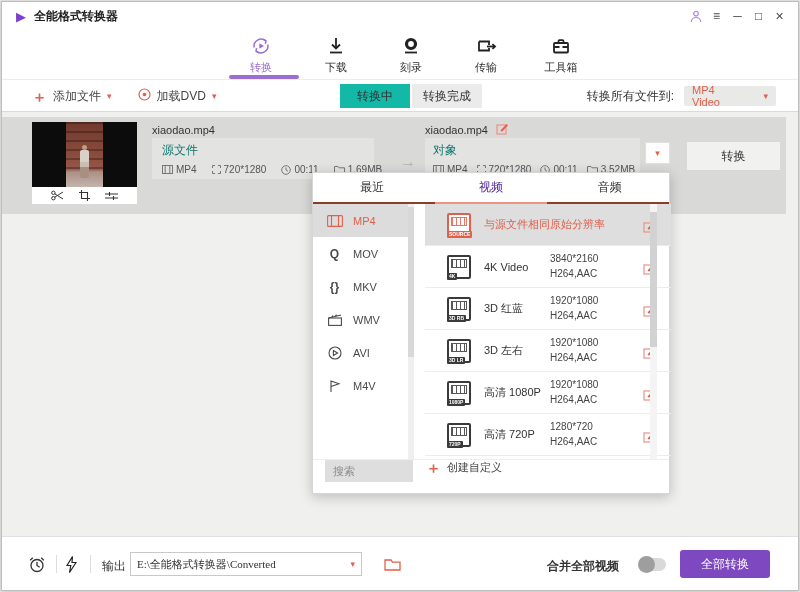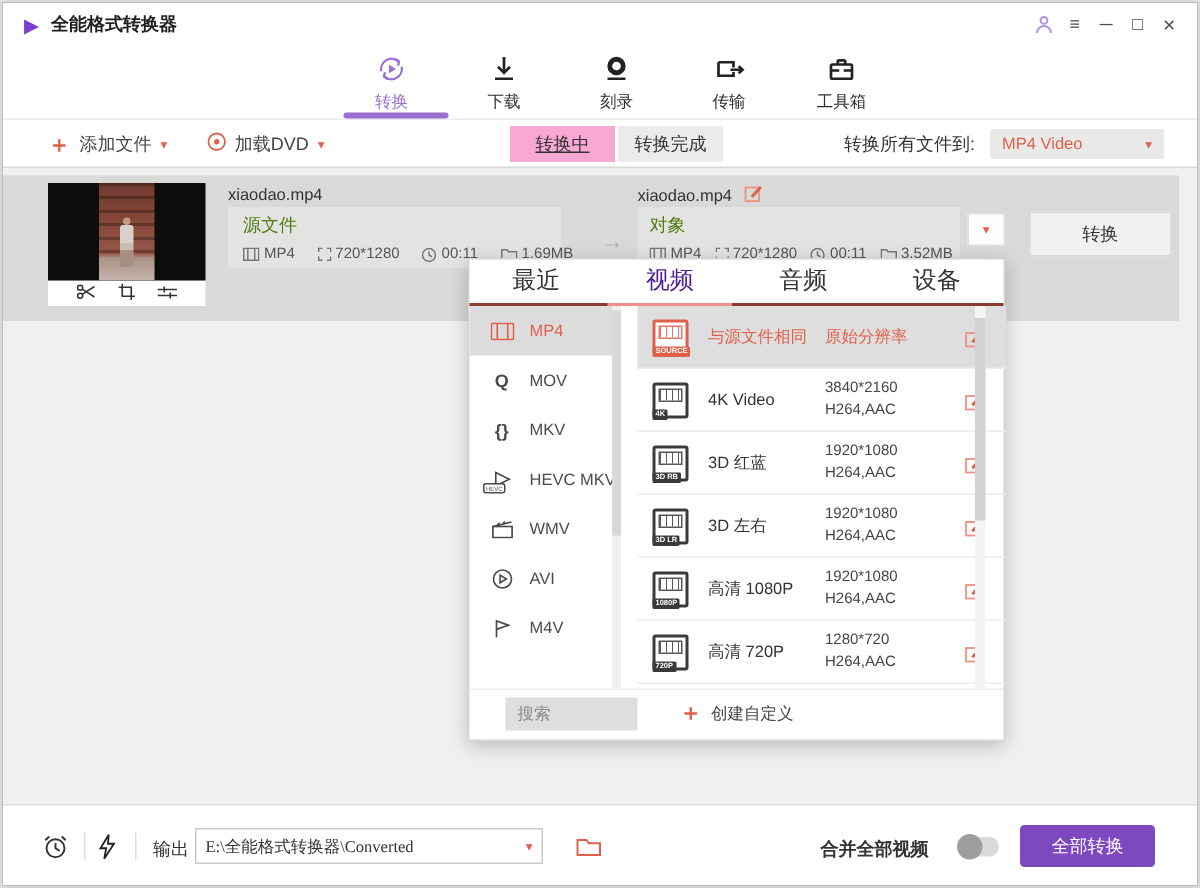--- a/index.html
+++ b/index.html
@@ -23,84 +23,84 @@
   .nav-underline { position:absolute; left:227px; bottom:0; width:70px; height:4px; background:#9b6fd0; border-radius:2px; }
 
   
   .toolbar { height:32px; position:relative; background:#fff; border-bottom:1px solid #dadada; font-size:12px; color:#444; }
   .tb-left { position:absolute; left:30px; top:0; height:32px; display:flex; align-items:center; gap:26px; }
   .tb-btn { display:flex; align-items:center; gap:6px; }
   .plus { color:#e0604c; font-size:15px; line-height:1; font-weight:bold; }
   .caret { color:#e0604c; font-size:9px; line-height:1; }
   .status-tabs { position:absolute; left:338px; top:4px; display:flex; gap:2px; }
   .status-tab { width:70px; height:24px; line-height:24px; text-align:center; background:#ebebeb; color:#333; }
-  .status-tab.active { background:#f9a8d4;text-decoration:underline; }
+  .status-tab.active { background:#14b8a6; }
   .convert-to { position:absolute; right:22px; top:0; height:32px; display:flex; align-items:center; gap:10px; color:#333; }
-  .convert-select { width:116px; height:20px; background:#e9e9e8; border-radius:2px; color:#e0604c; font-size:11px; display:flex; align-items:center; justify-content:space-between; padding:0 8px;gap:38px; }
+  .convert-select { width:92px; height:20px; background:#e9e9e8; border-radius:2px; color:#e0604c; font-size:11px; display:flex; align-items:center; justify-content:space-between; padding:0 8px;gap:38px; }
 
   
   .main { position:relative; height:426px; background:#f0f0ef; }
   .file-row { position:absolute; left:0; right:12px; top:5px; height:97px; background:#d9d9d8; }
 
   .thumb { position:absolute; left:30px; top:5px; width:105px; }
   .thumb-video { height:65px; background:#0c0c0c; position:relative; overflow:hidden; }
   .thumb-photo { position:absolute; left:34px; top:0; width:37px; height:65px;
      background:linear-gradient(180deg,#6f3a2e 0px,#8a4a3a 30px,#96564a 47px,#ab9186 50px,#c3b4ad 65px); }
   .thumb-photo::before { content:""; position:absolute; left:0; top:0; width:100%; height:48px;
      background:repeating-linear-gradient(180deg, rgba(0,0,0,.28) 0 2px, transparent 2px 9px); }
   .ph-person { position:absolute; left:13px; bottom:9px; width:11px; height:33px; }
   .ph-person::before { content:""; position:absolute; top:0; left:3px; width:5px; height:5px; border-radius:50%; background:#c59c83; }
   .ph-person::after { content:""; position:absolute; top:5px; left:1px; width:9px; height:28px;
      background:linear-gradient(180deg,#d9d0c9 0 12px,#cabdb2 12px 17px,#a98f80 17px 28px); border-radius:2px; }
   .thumb-tools { height:17px; background:#ffffff; display:flex; align-items:center; justify-content:center; gap:15px; }
 
   .fname { position:absolute; font-size:11px; color:#333; }
   .panel { position:absolute; top:21px; height:41px; background:#e3e3e2; padding:4px 10px; }
-  .panel-title { font-size:12px; color:#4d7c0f; }
+  .panel-title { font-size:12px; color:#0f766e; }
   .panel-info { display:flex; align-items:center; margin-top:5px; font-size:10px; color:#555; }
   .info-item { display:flex; align-items:center; gap:3px; white-space:nowrap; }
   .row-arrow { position:absolute; left:398px; top:36px; color:#b2b2b1; font-size:16px; font-weight:bold; }
   .tgt-name { position:absolute; left:423px; top:6px; display:flex; align-items:center; gap:8px; font-size:11px; color:#333; }
   .tgt-dd { position:absolute; left:643px; top:25px; width:25px; height:22px; background:#fdfdfd; border:1px solid #e0e0e0; display:flex; align-items:center; justify-content:center; }
   .convert-btn { position:absolute; left:684px; top:24px; width:95px; height:30px; background:#f1f1f0; border:1px solid #d8d8d8; font-size:12px; color:#333; display:flex; align-items:center; justify-content:center; }
 
   
   .popup { position:absolute; left:310px; top:60px; width:358px; height:322px; background:#fff; border:1px solid #d6d6d6; box-shadow:0 3px 12px rgba(0,0,0,.22); z-index:5; }
   .popup-tabs { height:31px; display:flex; border-bottom:2px solid #8c3c2c; }
-  .popup-tab { flex:1; position:relative; display:flex; align-items:center; justify-content:center; font-size:16px; color:#333;text-align:right; }
+  .popup-tab { flex:1; position:relative; display:flex; align-items:center; justify-content:center; font-size:12px; color:#333;text-align:right; }
   .popup-tab.active { color:#4c1d95; }
   .popup-tab.active::after { content:""; position:absolute; bottom:-2px; left:3px; right:3px; height:2px; background:#ef9184; }
   .popup-body { position:relative; height:255px; }
   .fmt-list { position:absolute; left:0; top:0; width:101px; height:100%; overflow:hidden; }
   .fmt-item { height:33px; display:flex; align-items:center; padding-left:12px; gap:9px; font-size:11px; color:#4a4a4a; }
   .fmt-item.selected { background:#dcdcdc; color:#e0604c; }
   .fmt-ic { width:19px; display:flex; justify-content:center; position:relative; }
   .fmt-letter { font-weight:bold; font-size:12px; }
   .hevc-tag { position:absolute; left:-3px; bottom:-4px; font-size:4px; line-height:5px; border:1px solid currentColor; border-radius:2px; padding:0 1px; background:#fff; }
   .fmt-scroll { position:absolute; left:95px; top:0; width:6px; height:100%; background:#efefef; }
   .fmt-scroll .thumb { position:absolute; left:0; top:3px; width:6px; height:150px; background:#d8d8d8; }
 
   .preset-list { position:absolute; left:112px; top:0; width:246px; height:100%; }
-  .preset-row { height:42px; position:relative; display:flex; align-items:center; padding-left:10px; border-bottom:1px solid #ececec; }
+  .preset-row { height:42px; position:relative; display:flex; align-items:center; padding-left:22px; border-bottom:1px solid #ececec; }
   .preset-row.selected { background:#dedede; }
   .p-icon { width:24px; height:24px; border:2px solid #3a3a3a; border-radius:2px; position:relative; color:#3a3a3a; flex:none; background:#fff; }
   .p-icon .film-lines { position:absolute; left:2px; top:2px; right:2px; height:9px; border:1px solid currentColor;
      background:repeating-linear-gradient(90deg, currentColor 0 1px, transparent 1px 4px); opacity:.85; }
   .p-badge { position:absolute; left:-2px; bottom:-3px; background-color:currentColor; border-radius:1px; padding:0 2px; }
   .p-badge span { color:#fff; font-size:5px; line-height:7px; font-weight:bold; display:block; }
   .preset-row.selected .p-icon { color:#e0604c; border-color:#e0604c; }
   .p-name { font-size:11px; color:#333; margin-left:13px; width:75px; }
   .p-detail { position:absolute; left:125px; font-size:11px; color:#e0604c; }
   .preset-row.selected .p-name { color:#e0604c; }
   .p-meta { position:absolute; left:125px; font-size:10px; color:#444; line-height:1.45; }
   .p-edit { position:absolute; right:16px; top:15px; }
   .preset-scroll { position:absolute; right:12px; top:0; width:7px; height:100%; background:#f4f4f4; }
   .preset-scroll .thumb { position:absolute; left:0; top:8px; width:7px; height:135px; background:#d2d2d2; }
 
-  .popup-footer { height:32px; border-top:1px solid #eeeeee; display:flex; align-items:center; padding:0 24px; gap:28px; }
+  .popup-footer { height:32px; border-top:1px solid #eeeeee; display:flex; align-items:flex-start; padding:0 12px; gap:13px; }
   .search-input { width:88px; height:22px; background:#dedede; border:none; outline:none; font-size:11px; color:#444; padding:0 8px; font-family:inherit; }
   .search-input::placeholder { color:#8a8a8a; }
   .create-custom { display:flex; align-items:center; gap:6px; font-size:11px; color:#444; }
 
   
   .bottombar { position:absolute; left:0; right:0; bottom:0; height:54px; background:#fff; border-top:1px solid #e0e0e0; }
   .bb-abs { position:absolute; display:flex; align-items:center; }
   .bb-divider { position:absolute; width:1px; height:18px; top:18px; background:#ddd; }
   .bb-label { font-size:12px; color:#333; }
   .path-box { position:absolute; left:128px; top:15px; width:232px; height:24px; border:1px solid #c9c9c9; background:#fff; display:flex; align-items:center; }
@@ -333,50 +333,40 @@
         <span class="caret">▾</span>
       </div>
       <div class="convert-btn">转换</div>
     </div>
 
     <div class="popup">
       <div class="popup-tabs">
         <div class="popup-tab">最近</div>
         <div class="popup-tab active">视频</div>
         <div class="popup-tab">音频</div>
-        <div class="popup-tab">设备</div>
       </div>
 
       <div class="popup-body">
         <div class="fmt-list">
           <div class="fmt-item selected">
             <span class="fmt-ic">
               <svg width="16" height="12" viewBox="0 0 16 12" fill="none" stroke="currentColor" stroke-width="1.1">
                   <rect x="0.6" y="0.6" width="14.8" height="10.8" rx="1"></rect>
                   <path d="M4.5 0.6 V11.4 M11.5 0.6 V11.4"></path>
                 </svg>
             </span>
             <span>MP4</span>
           </div>
           <div class="fmt-item">
             <span class="fmt-ic fmt-letter">Q</span>
             <span>MOV</span>
           </div>
           <div class="fmt-item">
             <span class="fmt-ic fmt-letter">{}</span>
             <span>MKV</span>
-          </div>
-          <div class="fmt-item">
-            <span class="fmt-ic">
-              <svg width="13" height="11" viewBox="0 0 13 11" fill="none" stroke="currentColor" stroke-width="1.1">
-                  <path d="M2.5 1 L11.5 5.5 L2.5 10 Z"></path>
-                </svg>
-              <span class="hevc-tag">HEVC</span>
-            </span>
-            <span>HEVC MKV</span>
           </div>
           <div class="fmt-item">
             <span class="fmt-ic">
               <svg width="14" height="12" viewBox="0 0 14 12" fill="none" stroke="currentColor" stroke-width="1.1">
                   <rect x="0.6" y="4" width="12.8" height="7.4"></rect>
                   <path d="M0.6 4 L13 1 M3.5 3.4 L5 1.5 M7 2.6 L8.5 0.7"></path>
                 </svg>
             </span>
             <span>WMV</span>
           </div>

